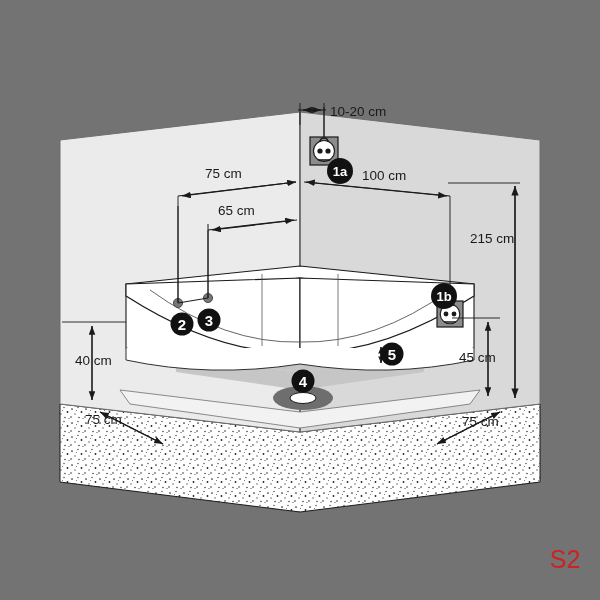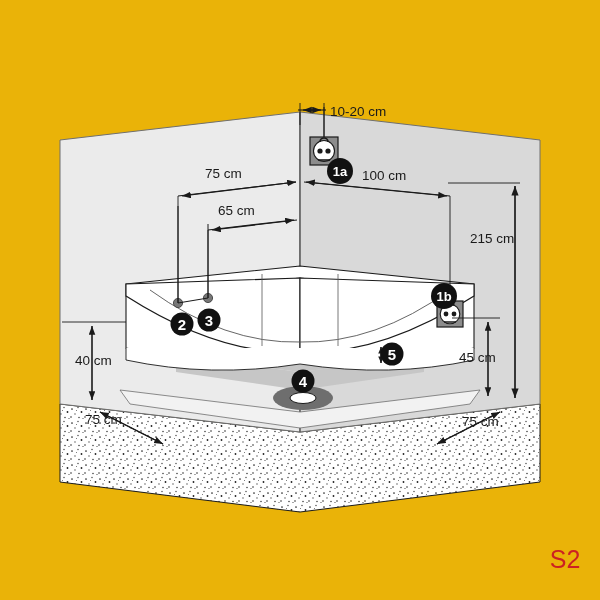--- a/index.html
+++ b/index.html
@@ -1,18 +1,18 @@
 <!DOCTYPE html>
 <html><head>
 <meta charset="utf-8">
 <style>
   html,body{margin:0;padding:0;background:#ffffff;}
   body{width:600px;height:600px;overflow:hidden;
        font-family:"Liberation Sans","DejaVu Sans",sans-serif;}
-  #stage{position:relative;width:600px;height:600px;background:#eab308;}
+  #stage{position:relative;width:600px;height:600px;background:#737373;}
   svg{display:block;}
   .dimtext{font-family:"Liberation Sans","DejaVu Sans",sans-serif;
            font-size:13.5px;fill:#1a1a1a;}
   .badgenum{font-family:"Liberation Sans","DejaVu Sans",sans-serif;
             font-size:15px;font-weight:bold;fill:#ffffff;}
   .badgenum.small{font-size:13px;}
   .code{font-family:"Liberation Sans","DejaVu Sans",sans-serif;
         font-size:25px;font-weight:normal;}
 </style>
 </head>

